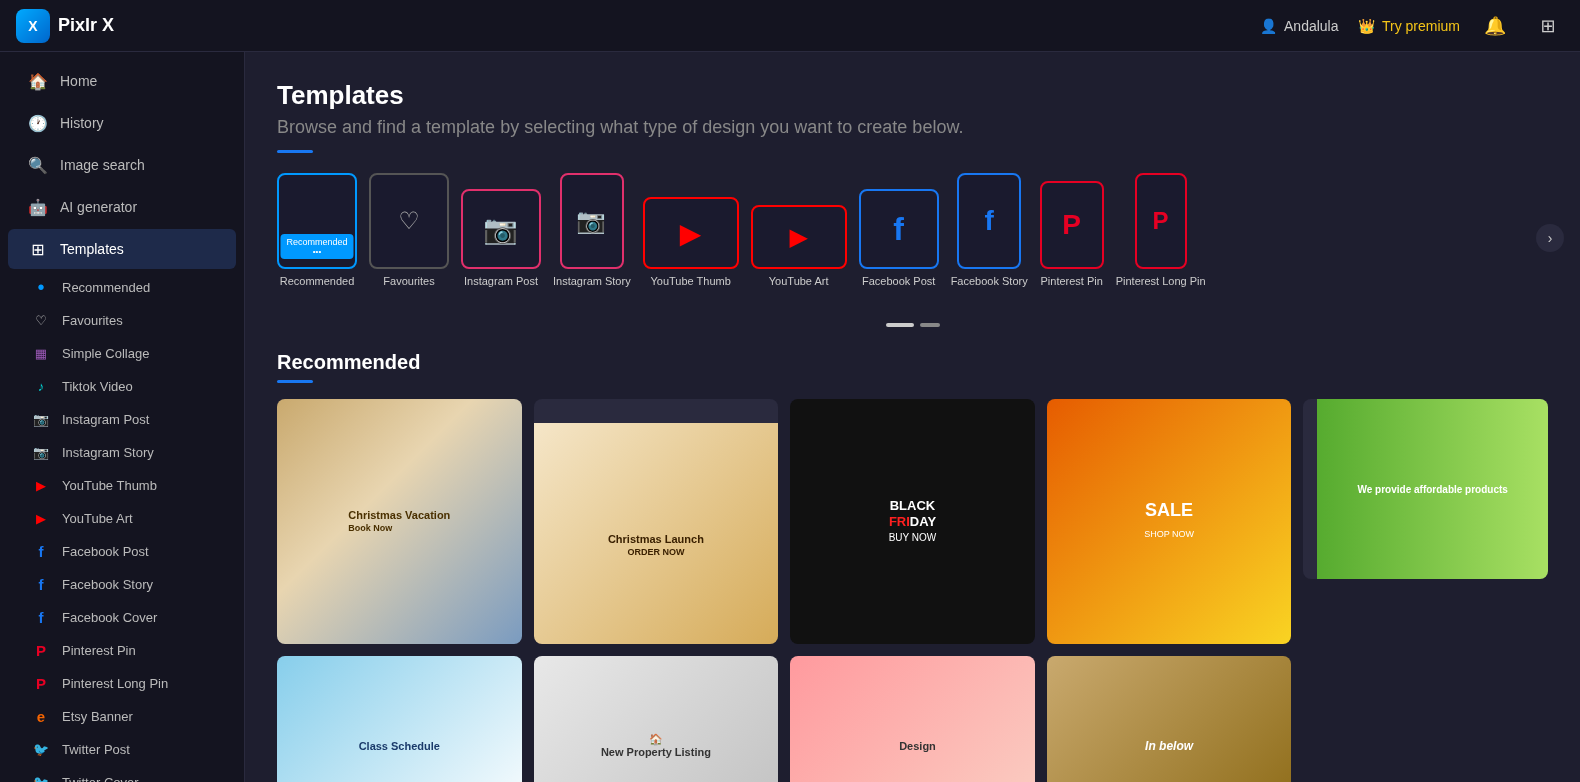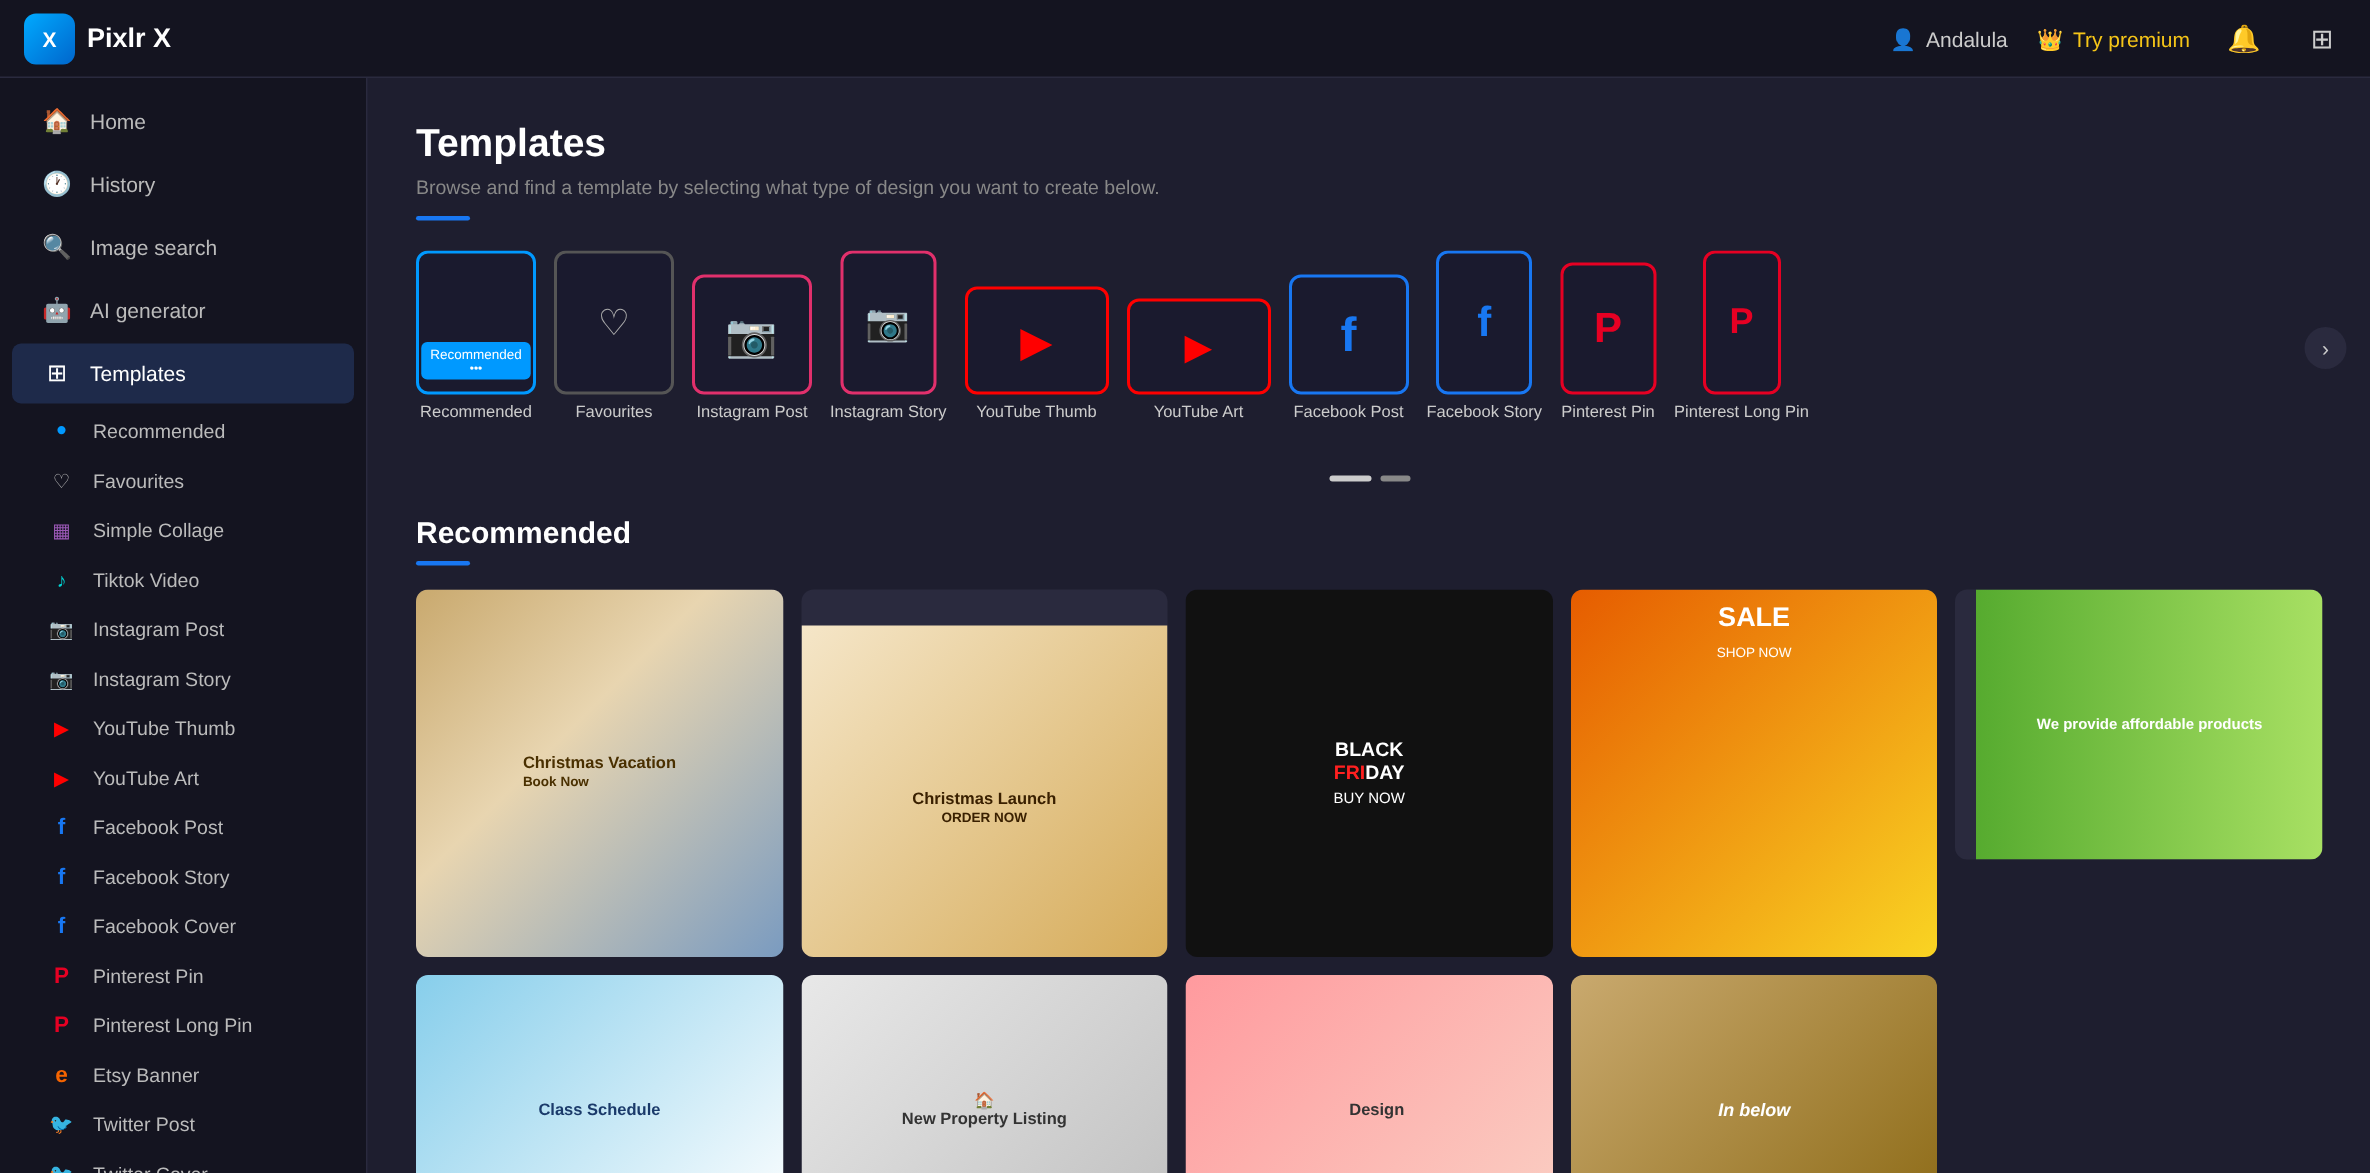--- a/index.html
+++ b/index.html
@@ -120,21 +120,21 @@
       overflow-y: auto;
       padding: 28px 32px;
     }
     .page-title {
       font-size: 26px;
       font-weight: 700;
       color: #fff;
       margin-bottom: 6px;
     }
     .page-subtitle {
-      font-size: 13px;
+      font-size: 18px;
       color: #888;
       margin-bottom: 12px;
     }
     .title-underline {
       width: 36px;
       height: 3px;
       background: #1877f2;
       border-radius: 2px;
       margin-bottom: 20px;
     }
@@ -527,21 +527,21 @@
         </div>
       </div>
 
       <div class="template-card">
         <div style="width:100%;height:100%;background:#111;display:flex;align-items:center;justify-content:center;padding:24px;">
           <div style="font-size:13px;color:#fff;font-weight:900;text-align:center;line-height:1.2;">BLACK<br><span style="color:#ff2020;">FRI</span>DAY<br><span style="font-size:10px;font-weight:400;">BUY NOW</span></div>
         </div>
       </div>
 
       <div class="template-card">
-        <div style="width:100%;height:100%;background:linear-gradient(135deg,#e65c00,#f9d423);display:flex;justify-content:center;padding:8px;">
+        <div style="width:100%;height:100%;background:linear-gradient(135deg,#e65c00,#f9d423);display:flex;align-items:center;justify-content:center;padding:8px;">
           <div style="font-size:18px;color:#fff;font-weight:900;text-align:center;">SALE<br><span style="font-size:9px;font-weight:400;">SHOP NOW</span></div>
         </div>
       </div>
 
       <div class="template-card" style="aspect-ratio:auto;height:180px;padding-left:14px;">
         <div style="width:100%;height:100%;background:linear-gradient(90deg,#56ab2f,#a8e063);display:flex;align-items:center;justify-content:center;padding:8px;">
           <div style="font-size:10px;color:#fff;font-weight:600;text-align:center;">We provide affordable products</div>
         </div>
       </div>
 

